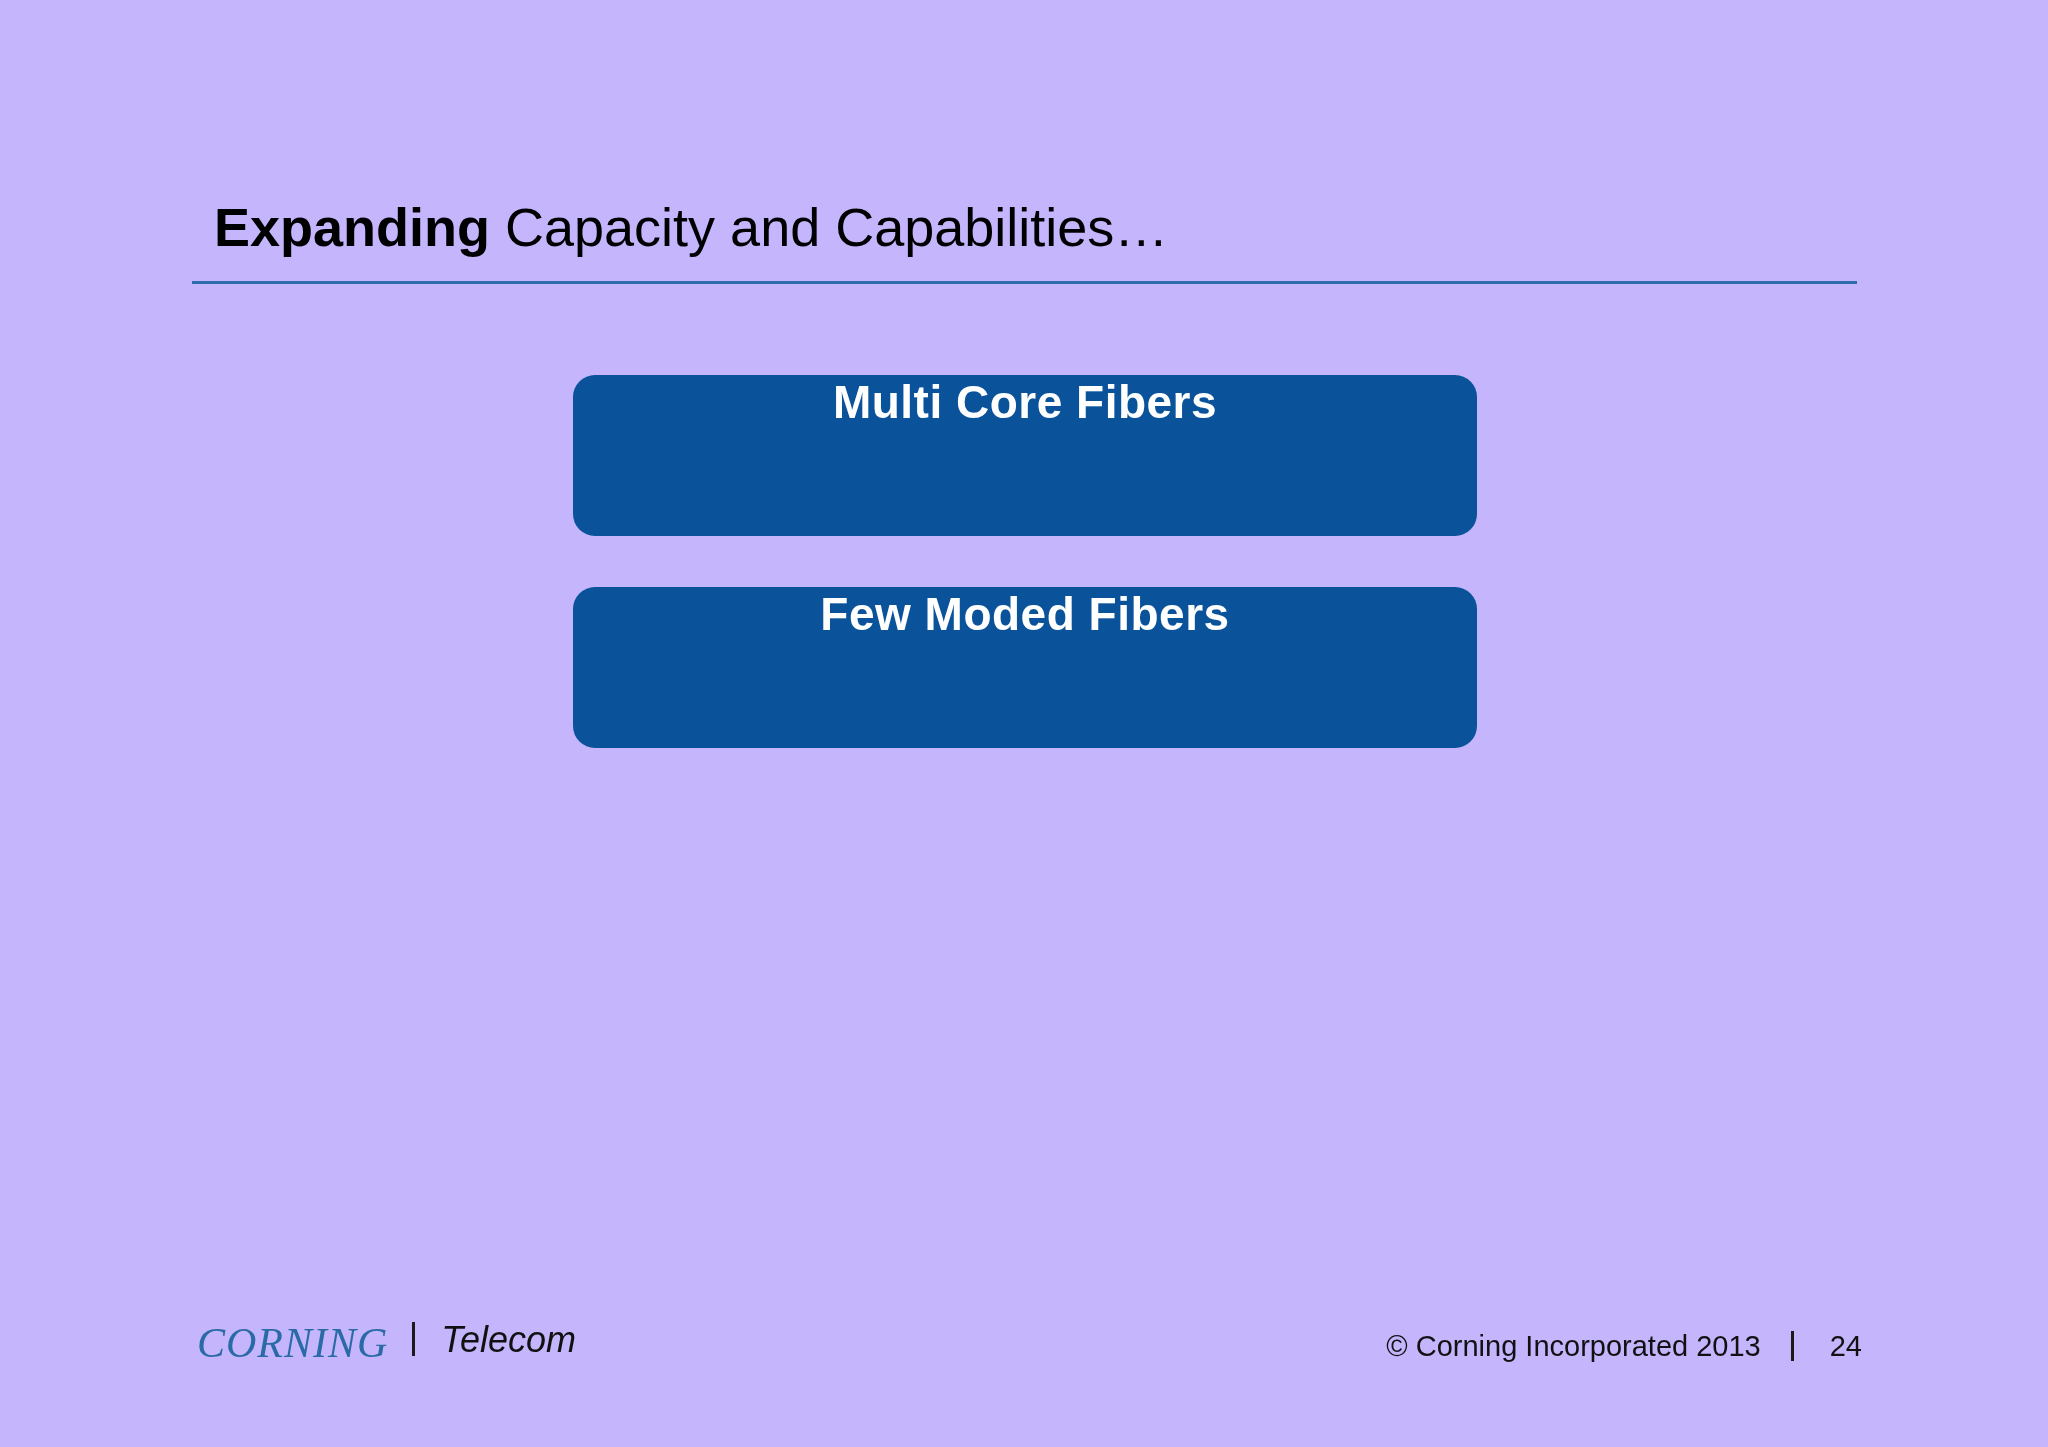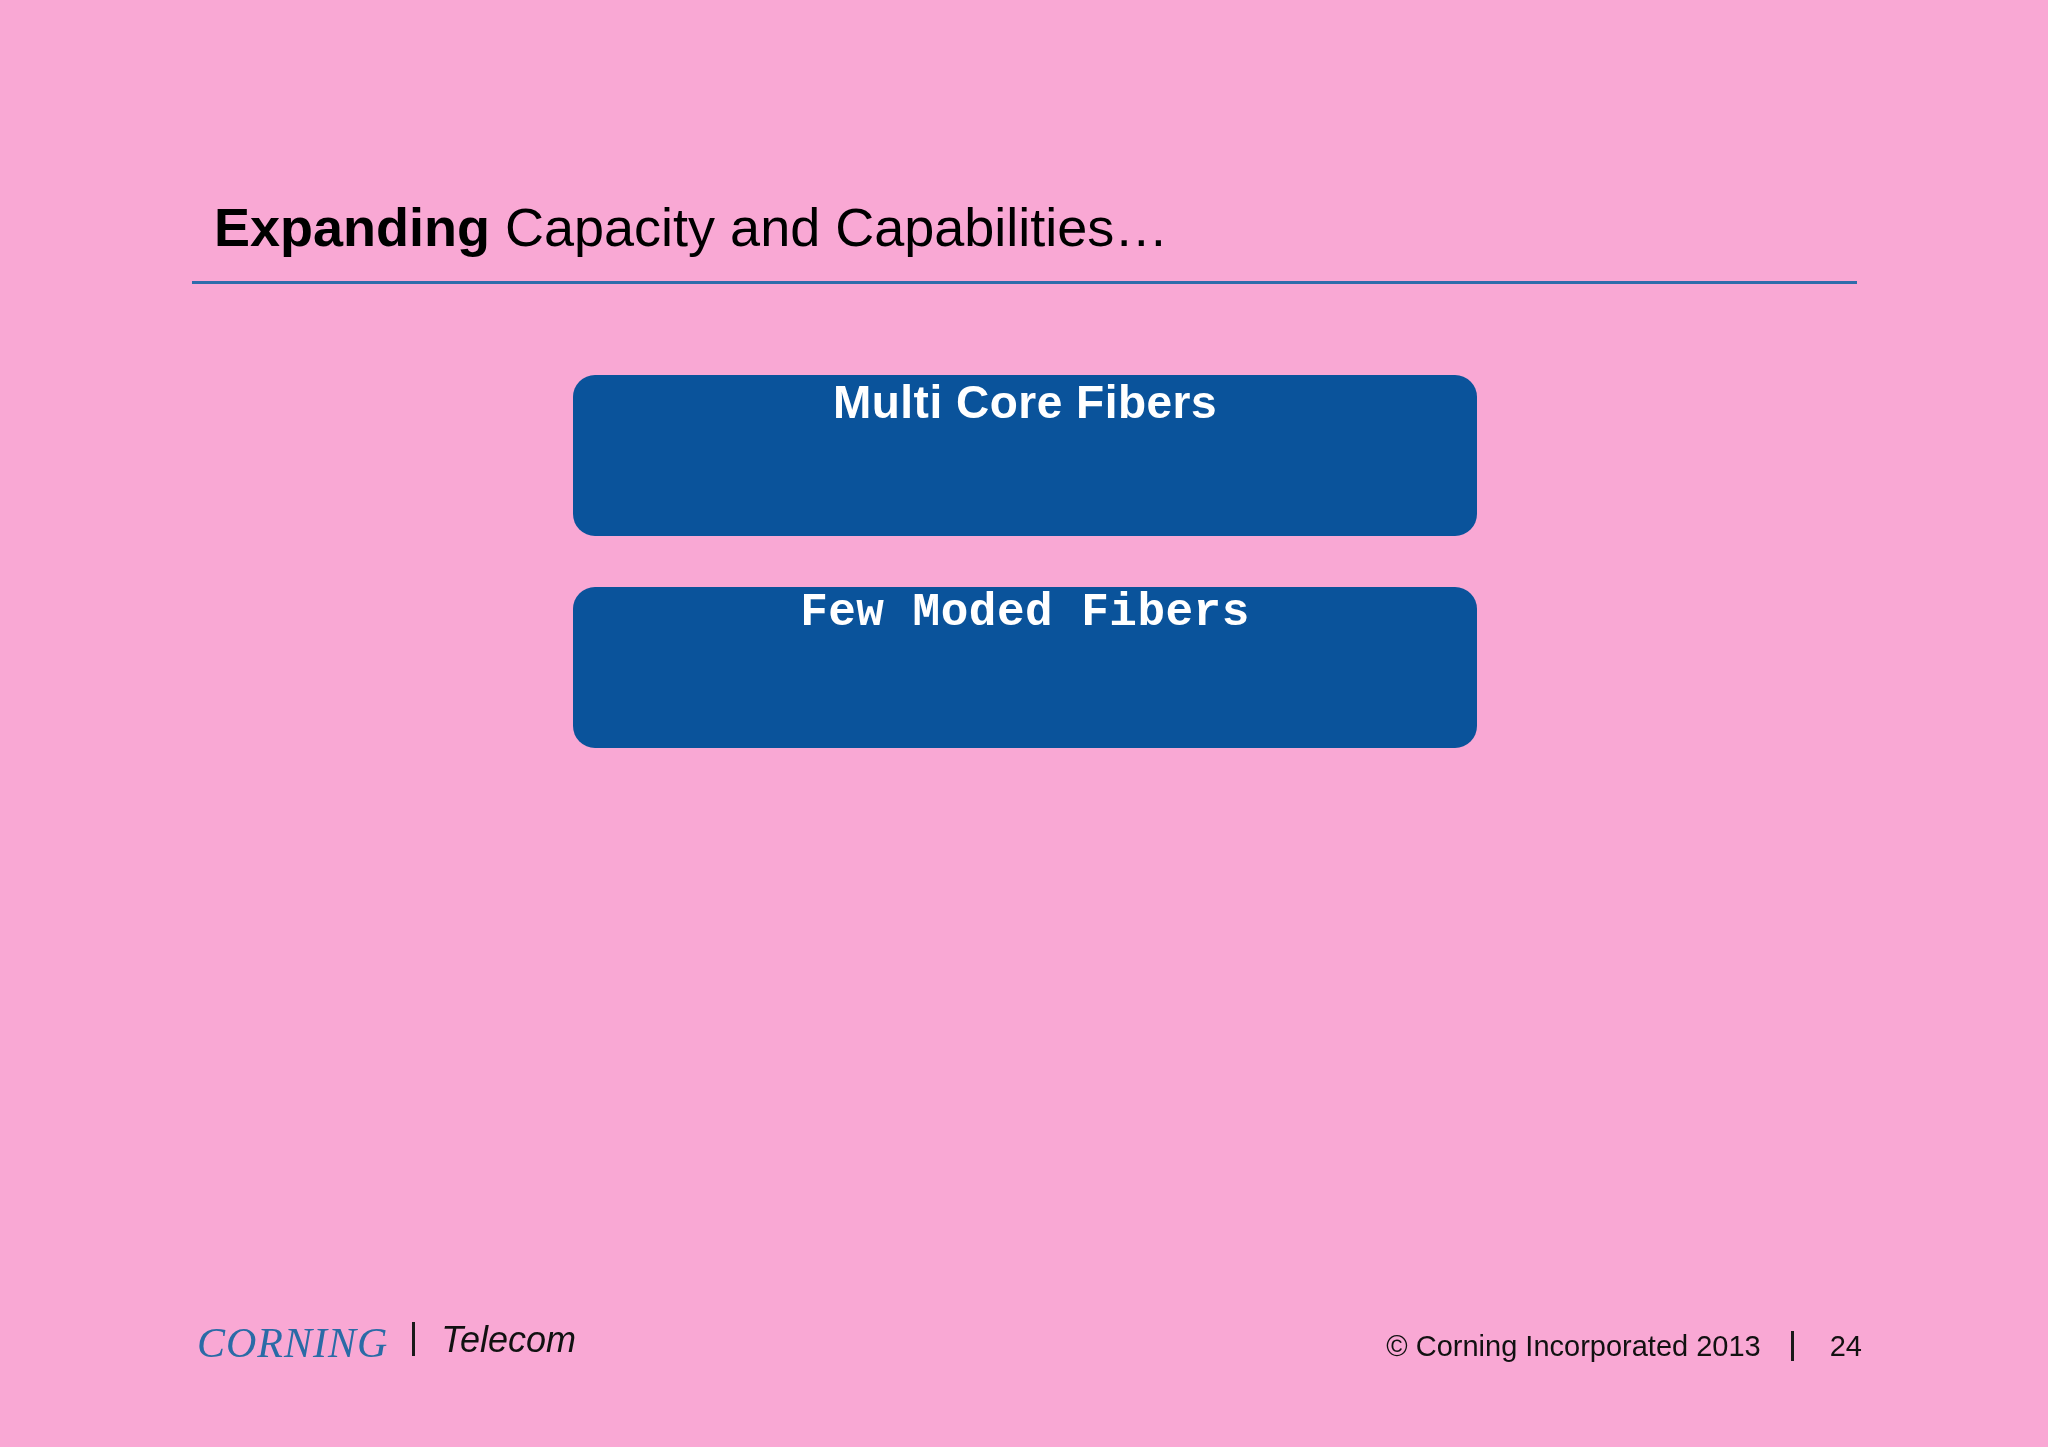--- a/index.html
+++ b/index.html
@@ -5,21 +5,21 @@
   html, body {
     margin: 0;
     padding: 0;
     background: #ffffff;
     font-family: "Liberation Sans", sans-serif;
   }
   .slide {
     position: relative;
     width: 2048px;
     height: 1447px;
-    background: #f9a8d4;
+    background: #c4b5fd;
     overflow: hidden;
   }
 
   
   .title {
     position: absolute;
     left: 214px;
     top: 196px;
     font-size: 54px;
     line-height: 1.15;
@@ -50,21 +50,21 @@
     justify-content: center;
   }
   .fiber-box .label {
     color: #ffffff;
     font-weight: bold;
     font-size: 46px;
     letter-spacing: 0.5px;
     white-space: nowrap;
   }
   .box-1 { top: 375px; }
-  .box-2 { top: 587px; font-family: Liberation Mono, monospace; }
+  .box-2 { top: 587px; }
   .box-3 { top: 798px; }
 
   
   .footer-left {
     position: absolute;
     left: 197px;
     top: 1322px;
     height: 46px;
     display: flex;
     align-items: flex-start;

